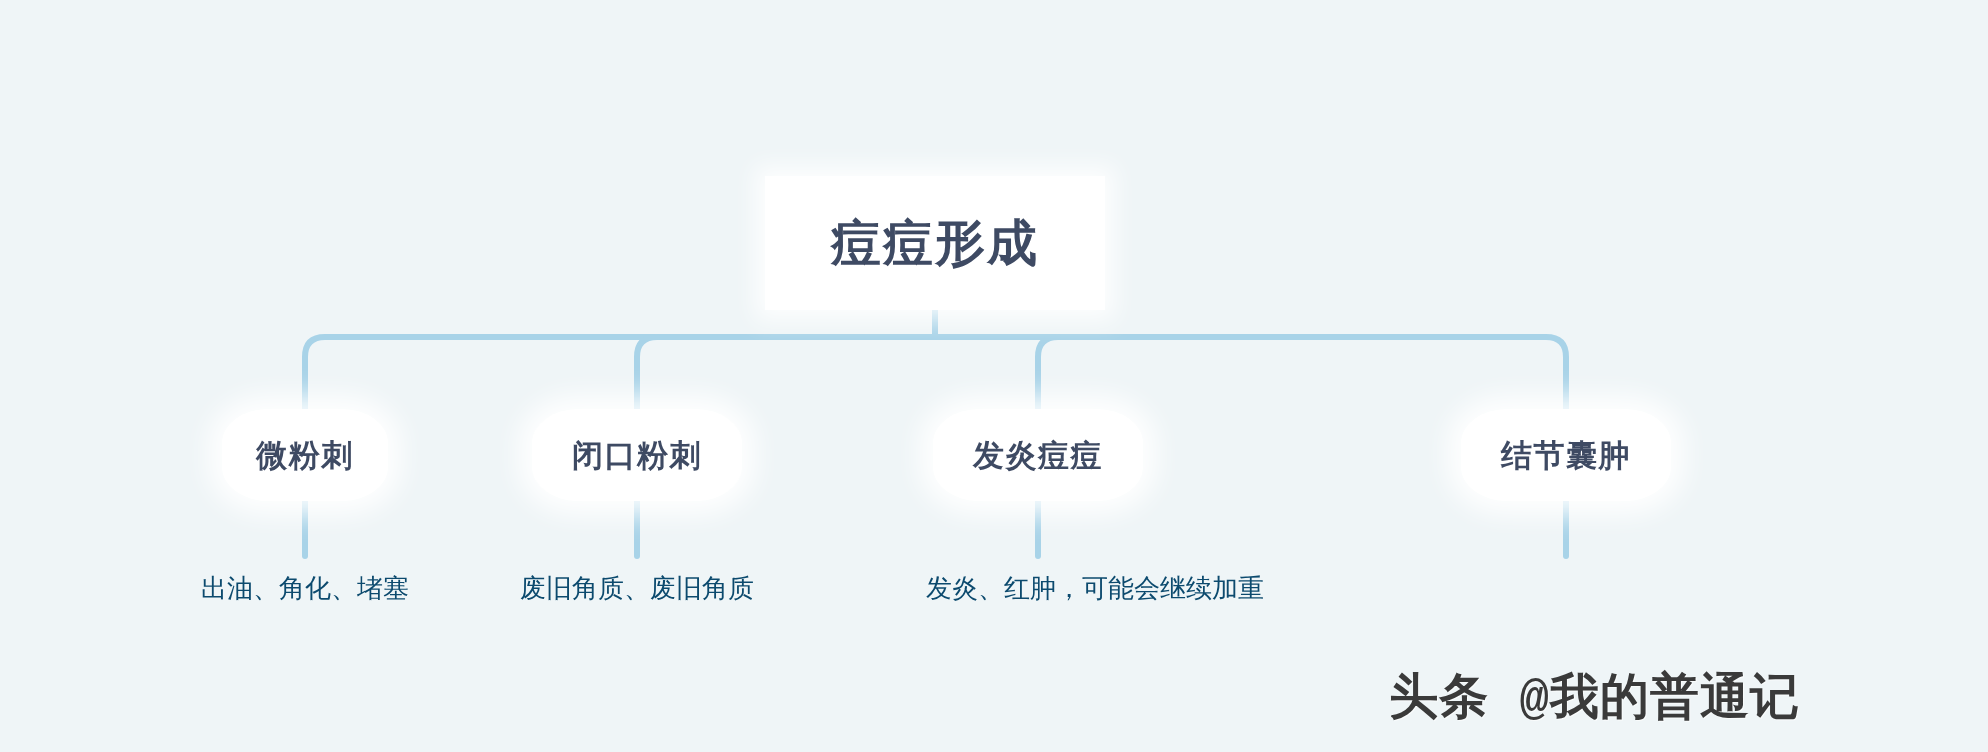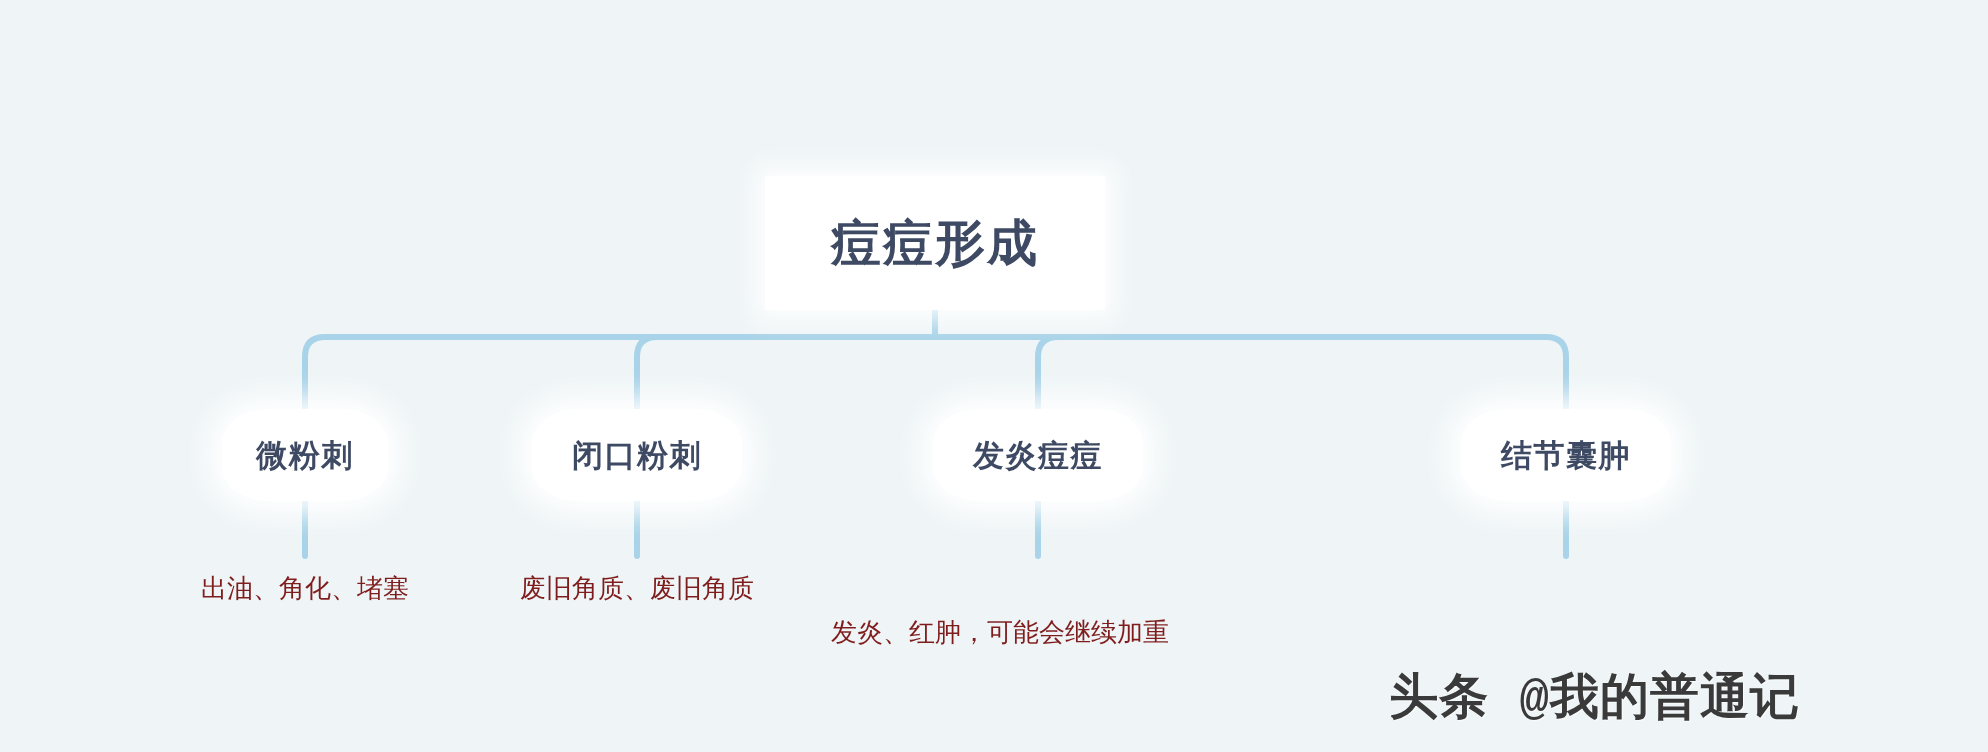--- a/index.html
+++ b/index.html
@@ -73,21 +73,21 @@
     white-space: nowrap;
     line-height: 1;
   }
 
   
   .leaf-text {
     position: absolute;
     top: 572px;
     text-align: left;
     font-size: 26px;
-    color: #7f1d1d;
+    color: #0c4a6e;
     white-space: nowrap;
     line-height: 1.3;
     transform: translateX(-50%);
   }
 
   
   .watermark {
     position: absolute;
     right: 36px;
     bottom: 22px;
@@ -140,17 +140,17 @@
   <div class="branch-node" style="left:1461px; width:210px;">
     <span class="branch-label">结节囊肿</span>
   </div>
 
   <div class="branch-node" style="left:933px; width:210px;">
     <span class="branch-label">发炎痘痘</span>
   </div>
 
   <div class="leaf-text" style="left:305px;">出油、角化、堵塞</div>
   <div class="leaf-text" style="left:637px;">废旧角质、废旧角质</div>
-  <div class="leaf-text" style="left:1000px;margin-top:44px;">发炎、红肿，可能会继续加重</div>
+  <div class="leaf-text" style="left:1095px;">发炎、红肿，可能会继续加重</div>
 
   <div class="watermark">头条 @我的普通记</div>
 
 </div>
 
 </body></html>

